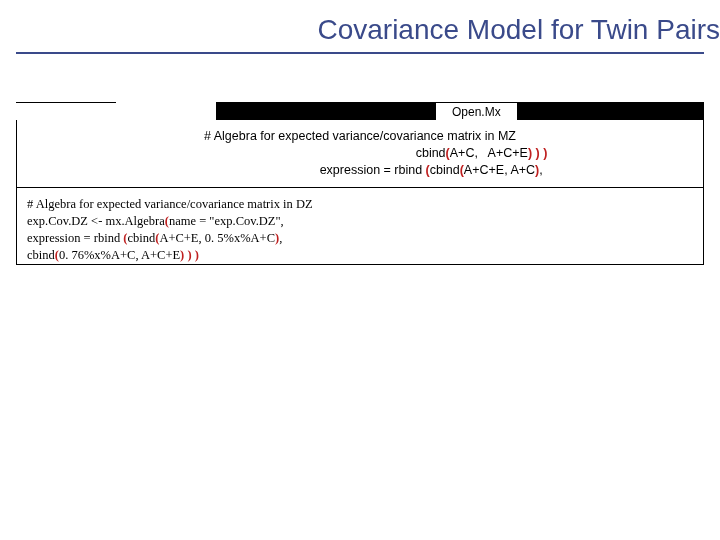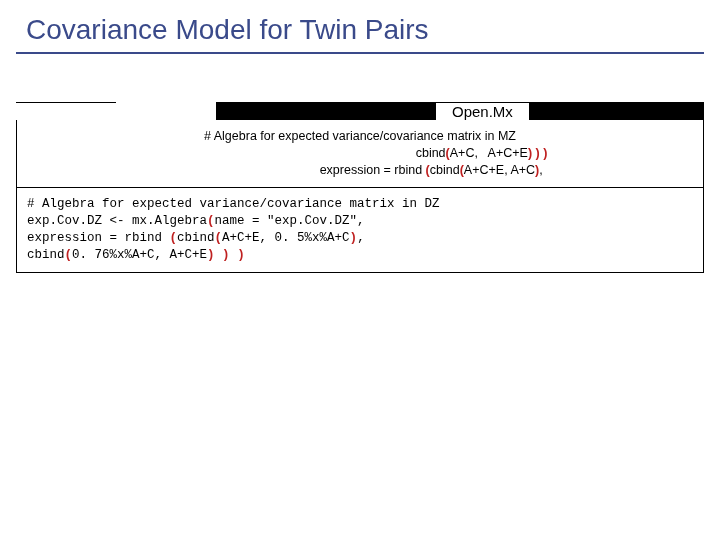--- a/index.html
+++ b/index.html
@@ -8,20 +8,21 @@
       height: 540px;
       background: #fff;
       font-family: Verdana, Geneva, sans-serif;
       position: relative;
     }
     .title {
       font-size: 28px;
       color: #3a4a8a;
       padding: 14px 0 6px 26px;
       font-weight: 400;
+      text-align: right;
     }
     .title-rule {
       height: 2px;
       background: #3a4a8a;
       margin: 0 16px 0 16px;
     }
     .tab-container {
       position: relative;
       margin: 48px 16px 0 16px;
     }
@@ -34,21 +35,21 @@
       background: #000;
       flex: 1;
       height: 18px;
     }
     .tab-black.left { flex: 0 0 220px; margin-left: 100px; }
     .tab-black.right { flex: 1; }
     .tab-label {
       background: #fff;
       border-top: 1px solid #000;
       font-family: Arial, Helvetica, sans-serif;
-      font-size: 15px;
+      font-size: 12px;
       padding: 2px 16px 0 16px;
       line-height: 14px;
     }
     .code-box {
       border: 1px solid #000;
       border-top: none;
       padding: 8px 10px 8px 10px;
       font-family: Arial, Helvetica, sans-serif;
       font-size: 12.5px;
       line-height: 17px;
@@ -61,22 +62,22 @@
     }
     
     .tab-lead {
       flex: 0 0 100px;
       border-top: 1px solid #000;
       height: 18px;
     }
     .second-box {
       border: 1px solid #000;
       border-top: none;
-      padding: 8px 10px 8px 10px;
-      font-family: Liberation Mono, monospace;
+      padding: 8px 10px 0 10px;
+      font-family: Liberation Serif, serif;
       font-size: 12.5px;
       line-height: 17px;
       margin-top: 0;
     }
   </style>
 </head>
 <body>
 
 <div class="title">Covariance Model for Twin Pairs</div>
 <div class="title-rule"></div>

